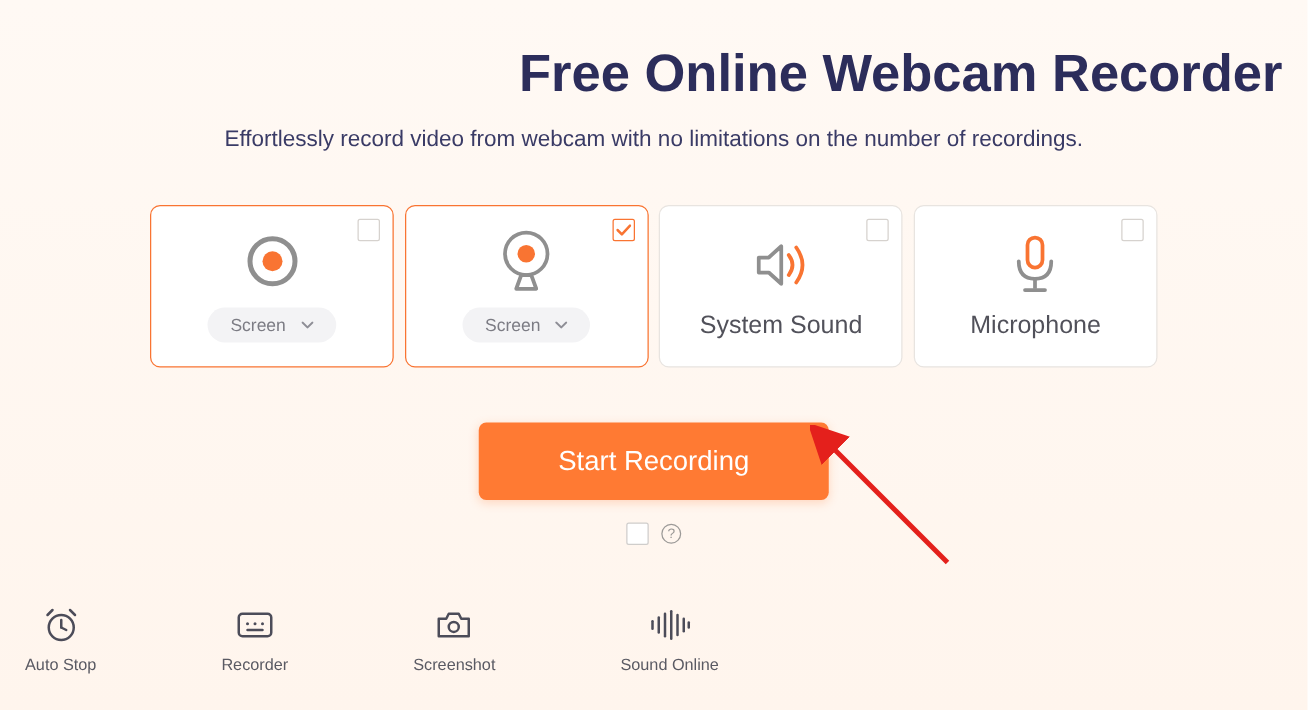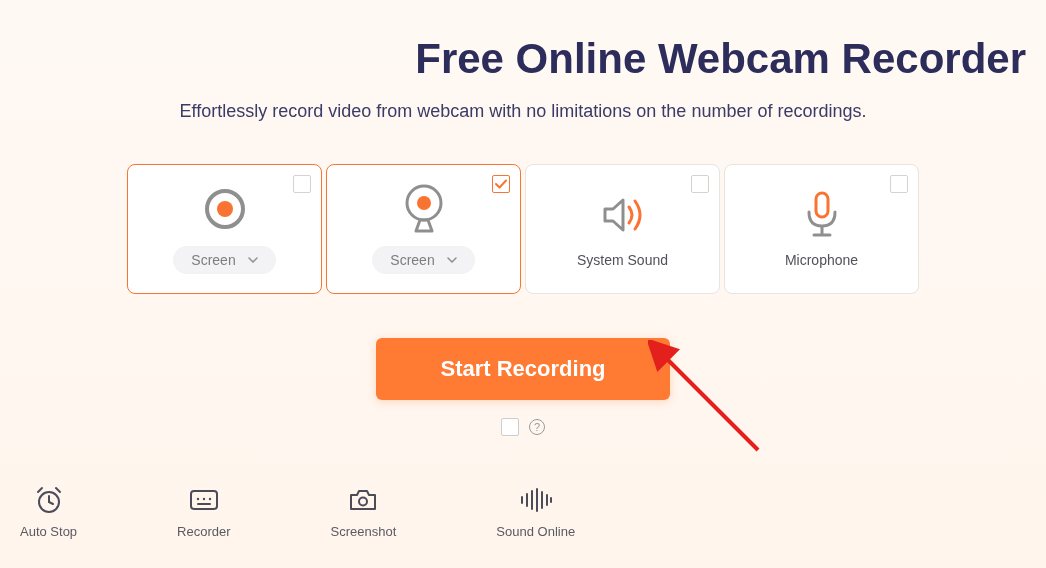--- a/index.html
+++ b/index.html
@@ -22,21 +22,21 @@
     text-align: right;
   }
   .subtitle {
     font-size: 18px;
     color: #3A3B66;
     margin-bottom: 30px;
   }
   .source-cards {
     display: flex;
     gap: 4px;
-    justify-content: center;
+    justify-content: space-between;
     margin-bottom: 32px;
     padding: 12px 100px;
   }
   .card {
     position: relative;
     width: 195px;
     height: 130px;
     background: #fff;
     border: 1px solid #E8E4E0;
     border-radius: 8px;
@@ -77,28 +77,28 @@
     background: #F3F3F5;
     border-radius: 18px;
     padding: 6px 18px;
     display: flex;
     align-items: center;
     gap: 12px;
     font-size: 14px;
     color: #7C7C84;
   }
   .card-label {
-    font-size: 14px;
+    font-size: 20px;
     color: #51515A;
   }
   .start-btn {
     background: #FF7A33;
     color: #fff;
     font-size: 22px;
-    font-weight: 700;
+    font-weight: 400;
     border: none;
     border-radius: 6px;
     padding: 18px 64px;
     cursor: pointer;
     box-shadow: 0 2px 8px rgba(255,122,51,0.25);
   }
   .hw-row {
     margin-top: 18px;
     display: flex;
     align-items: center;

